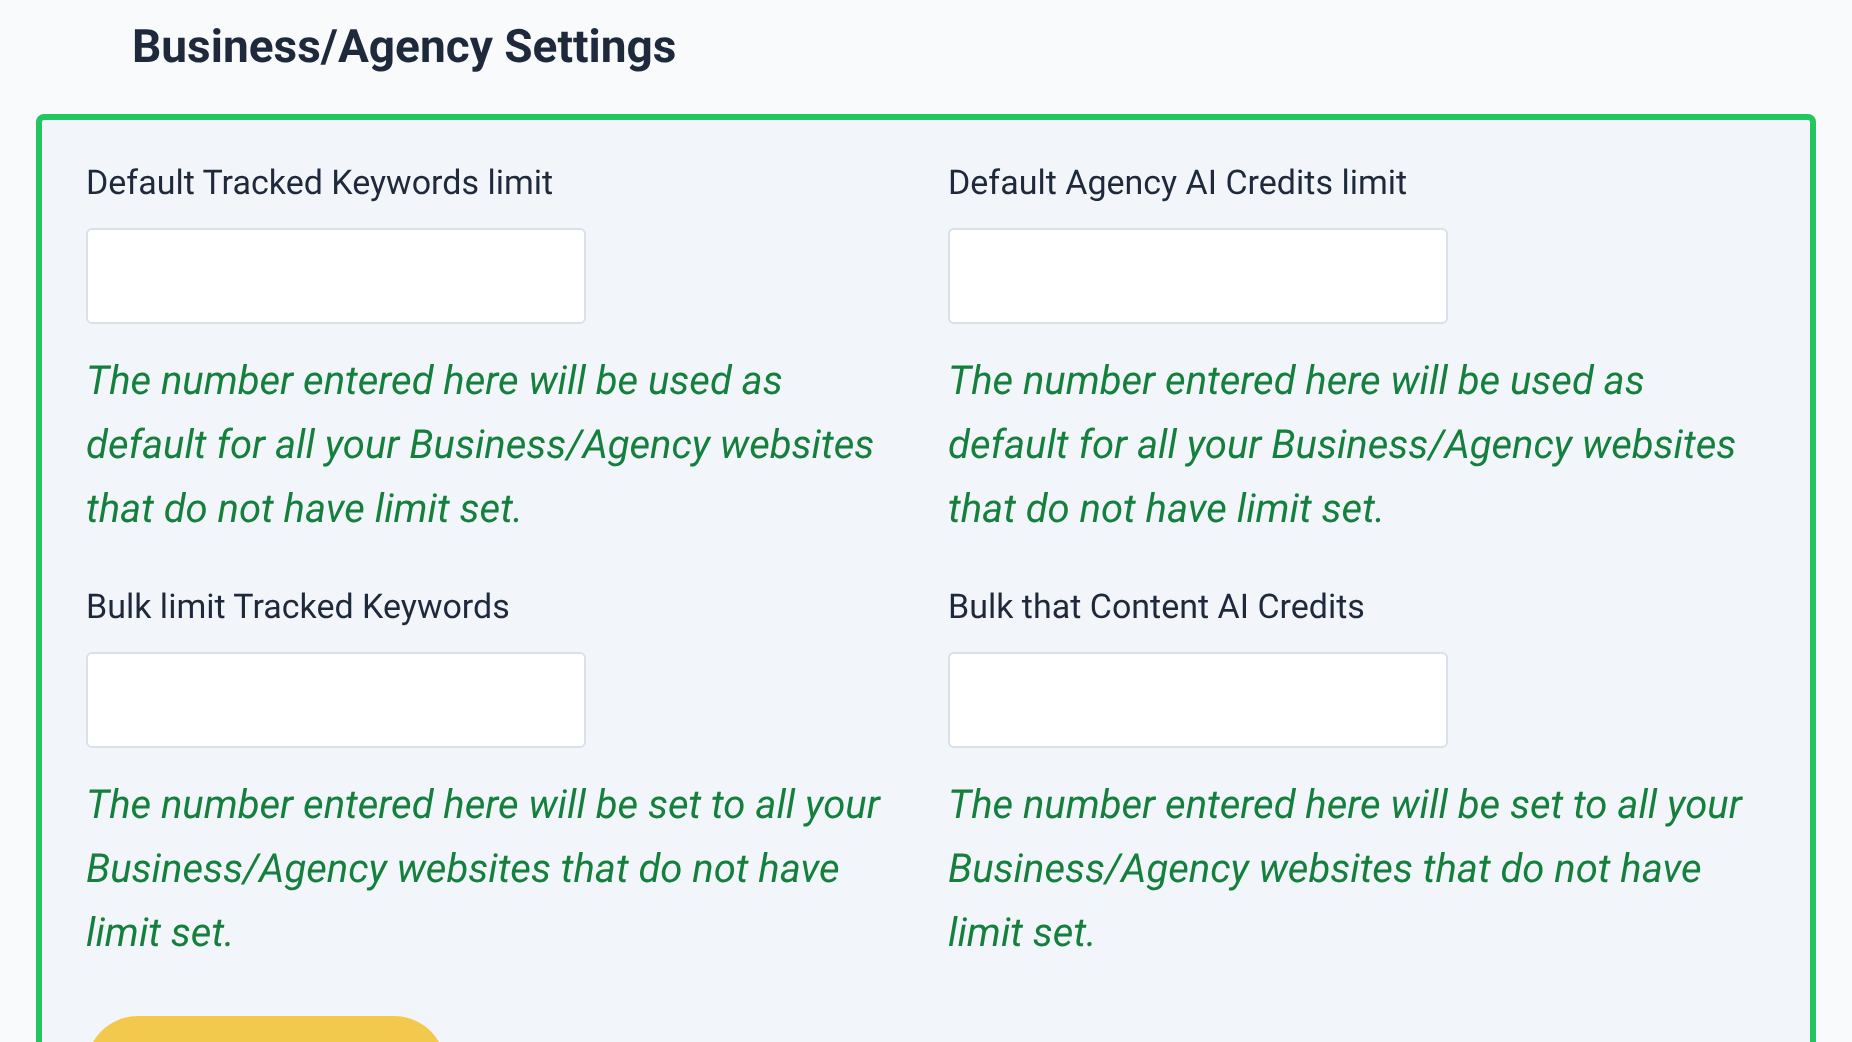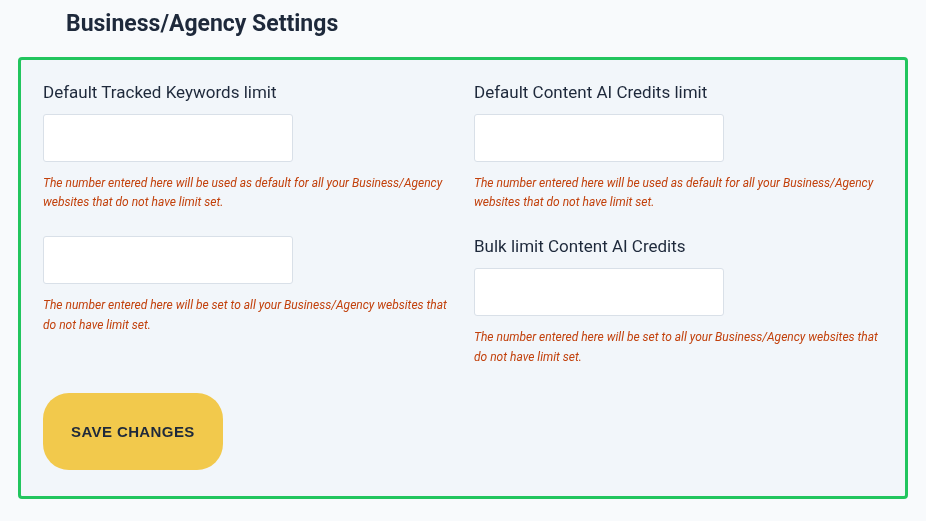--- a/index.html
+++ b/index.html
@@ -41,23 +41,23 @@
       height: 48px;
       background: #ffffff;
       border: 1px solid #d9e0e8;
       border-radius: 3px;
       font-size: 15px;
       padding: 0 10px;
       color: #1e293b;
       display: block;
     }
     .field-help {
-      font-size: 12px;
+      font-size: 20px;
       font-style: italic;
-      color: #c2410c;
+      color: #15803d;
       margin-top: 12px;
       line-height: 1.6;
       max-width: 420px;
     }
     .actions {
       margin-top: 26px;
     }
     .save-button {
       background: #f2c94c;
       border: none;
@@ -78,32 +78,33 @@
 <div class="settings-panel">
   <div class="settings-grid">
 
     <div class="field">
       <div class="field-label">Default Tracked Keywords limit</div>
       <input type="text" class="field-input" value="" style="">
       <div class="field-help">The number entered here will be used as default for all your Business/Agency websites that do not have limit set.</div>
     </div>
 
     <div class="field">
-      <div class="field-label">Default Content AI Credits limit</div>
+      <div class="field-label">Default Agency AI Credits limit</div>
       <input type="text" class="field-input" value="" style="">
       <div class="field-help">The number entered here will be used as default for all your Business/Agency websites that do not have limit set.</div>
     </div>
 
     <div class="field">
+      <div class="field-label">Bulk limit Tracked Keywords</div>
       <input type="text" class="field-input" value="" style="">
       <div class="field-help">The number entered here will be set to all your Business/Agency websites that do not have limit set.</div>
     </div>
 
     <div class="field">
-      <div class="field-label">Bulk limit Content AI Credits</div>
+      <div class="field-label">Bulk that Content AI Credits</div>
       <input type="text" class="field-input" value="" style="">
       <div class="field-help">The number entered here will be set to all your Business/Agency websites that do not have limit set.</div>
     </div>
 
   </div>
 
   <div class="actions">
     <button class="save-button">SAVE CHANGES</button>
   </div>
 </div>

